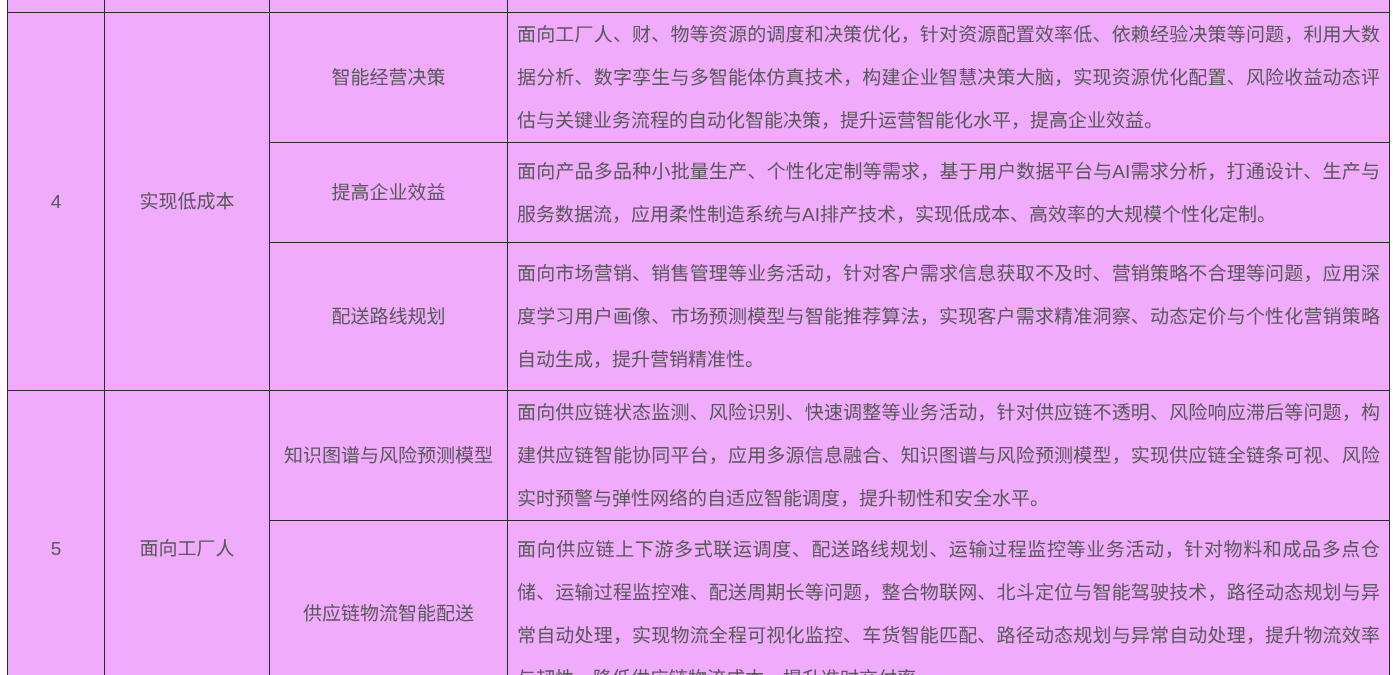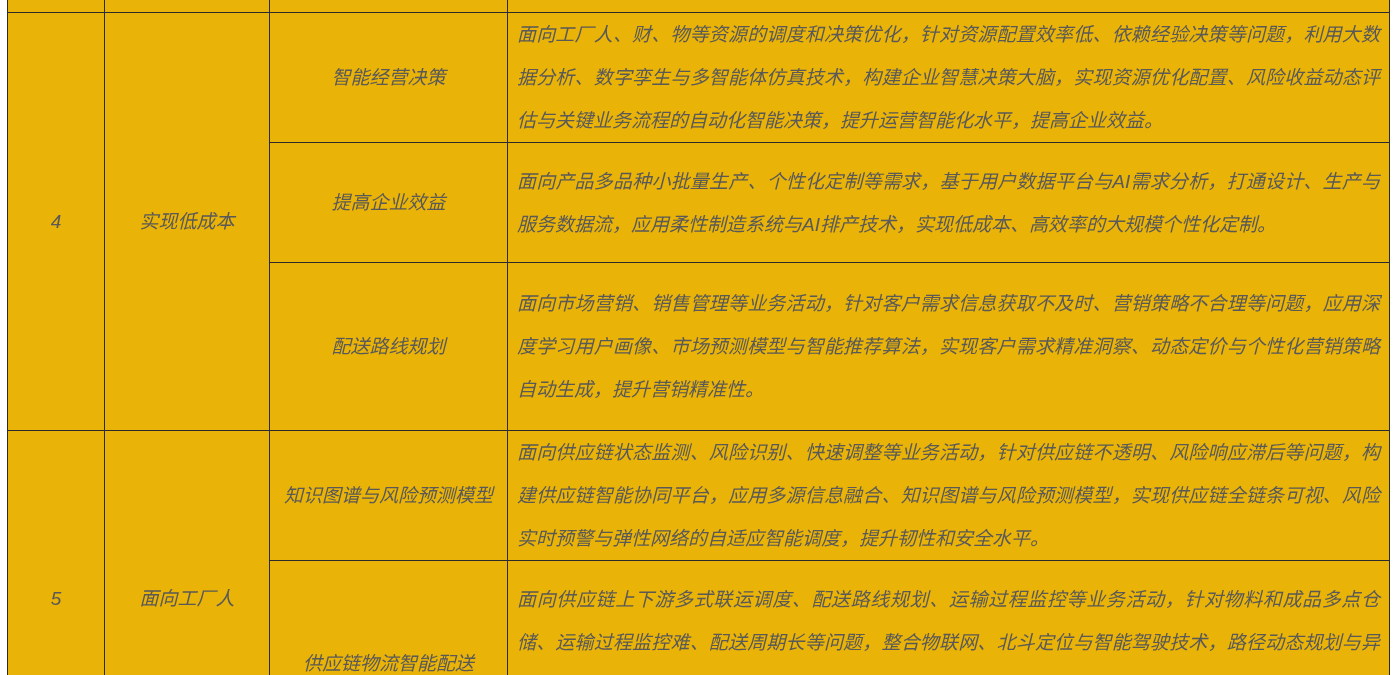--- a/index.html
+++ b/index.html
@@ -20,29 +20,28 @@
     table-layout: fixed;
     width: 1382px;
     margin-left: 7px;
     margin-top: 0;
     color: #595959;
     font-size: 19px;
   }
   table.cap-table td {
     border: 1px solid #2b2b2b;
     vertical-align: middle;
-    background: #eab308;
+    background: #f0abfc;
     overflow: hidden;
-    font-style: italic;
   }
   
   tr.sliver-row td { border-top: none; height: 12px; padding: 0; }
   td.num-cell, td.cat-cell, td.sub-cell {
     text-align: center;
-    padding: 16px 4px;
+    padding: 6px 4px;
     line-height: 26px;
   }
   td.desc-cell {
     text-align: justify;
     padding: 0 9px;
     line-height: 43px;
   }
   tr.r-a td.row-h { height: 132px; }
   tr.r-b td.row-h { height: 87px;  }
   tr.r-c td.row-h { height: 135px; }

